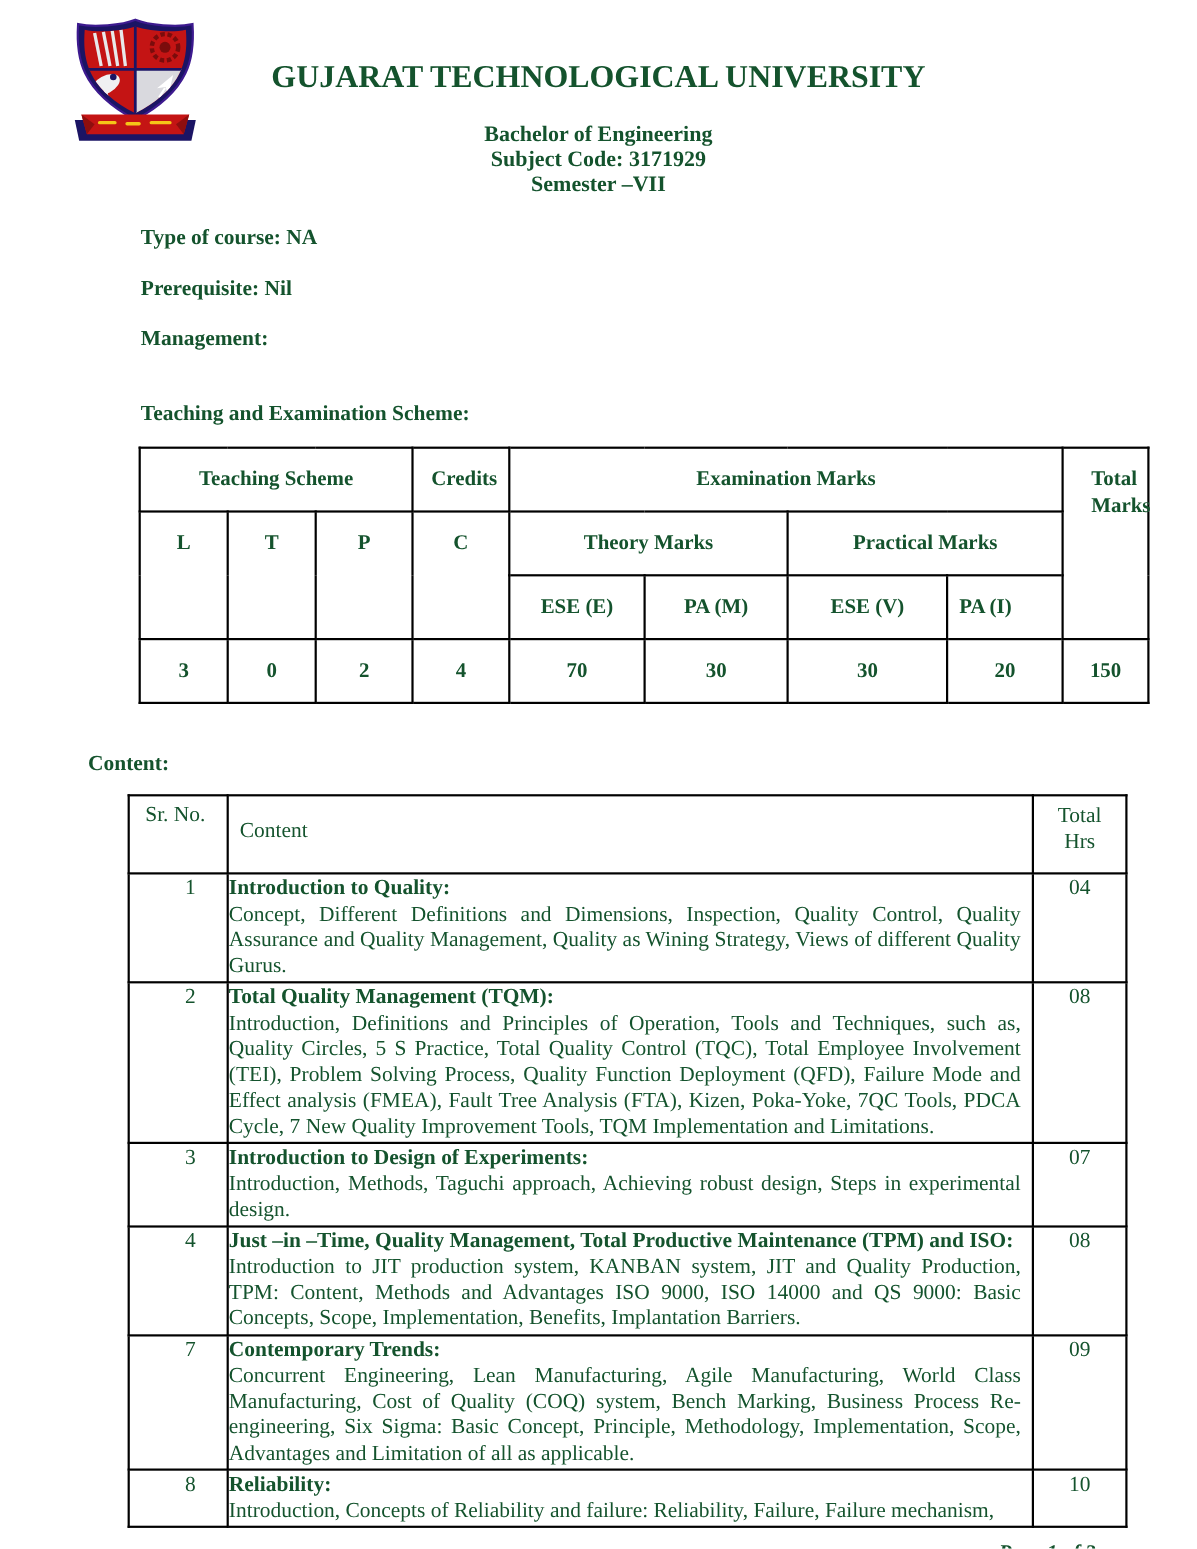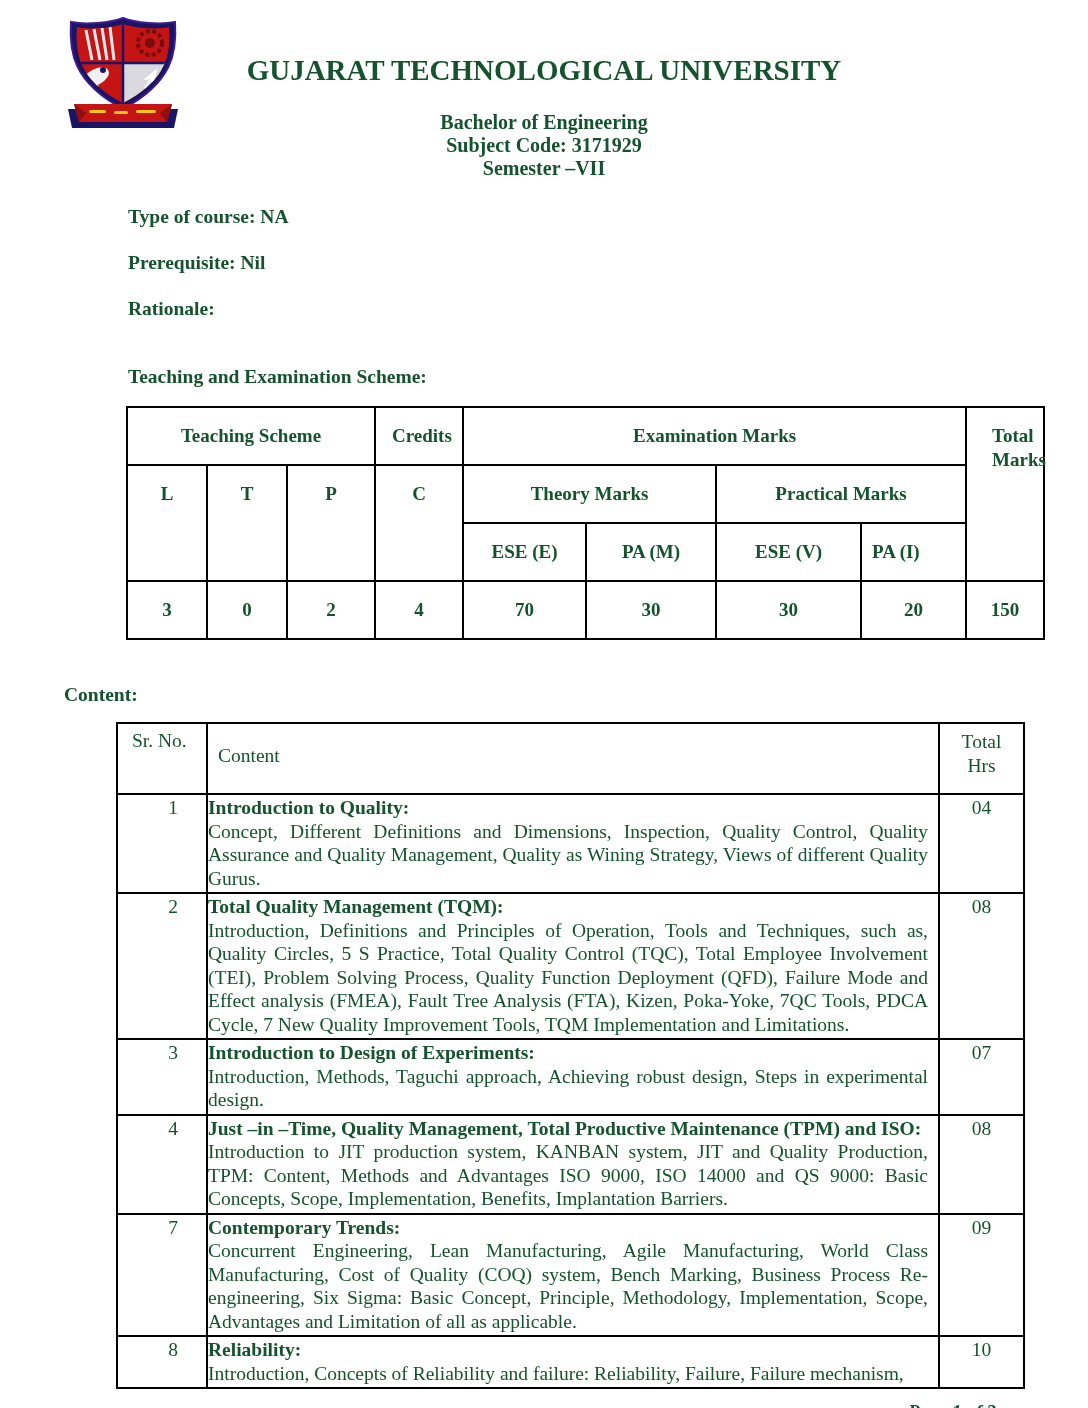--- a/index.html
+++ b/index.html
@@ -72,21 +72,21 @@
   .scheme-table tr.r2 td { height: 26px; }
   .scheme-table tr.r3 td { height: 25px; }
   .scheme-table tr.r4 td { height: 25px; }
   .scheme-table td.pa-i { text-align: left; padding-left: 10px; }
   .scheme-table td.total-marks { text-align: left; }
   .scheme-table td.total-marks .tm-inner {
     width: 62px; padding-left: 9px; line-height: 24px;
   }
   
   .content-heading {
-    margin-left: 64px;
+    margin-left: 80px;
     margin-top: 44px;
     font-size: 19.5px;
     font-weight: bold;
     line-height: 22px;
   }
   .content-table {
     margin-left: 116px;
     margin-top: 16px;
     width: 907px;
     table-layout: fixed;
@@ -173,21 +173,21 @@
   <div class="uni-title">GUJARAT TECHNOLOGICAL UNIVERSITY</div>
   <div class="sub-lines">
     <div>Bachelor of Engineering</div>
     <div>Subject Code: 3171929</div>
     <div>Semester –VII</div>
   </div>
 
   <div class="meta-block">
     <div class="meta-line">Type of course: NA</div>
     <div class="meta-line">Prerequisite: Nil</div>
-    <div class="meta-line rationale">Rationale:</div>
+    <div class="meta-line rationale">Management:</div>
   </div>
 
   <div class="scheme-heading">Teaching and Examination Scheme:</div>
 
   <table class="scheme-table">
     <colgroup>
       <col style="width:80px">
         <col style="width:80px">
         <col style="width:88px">
         <col style="width:88px">

